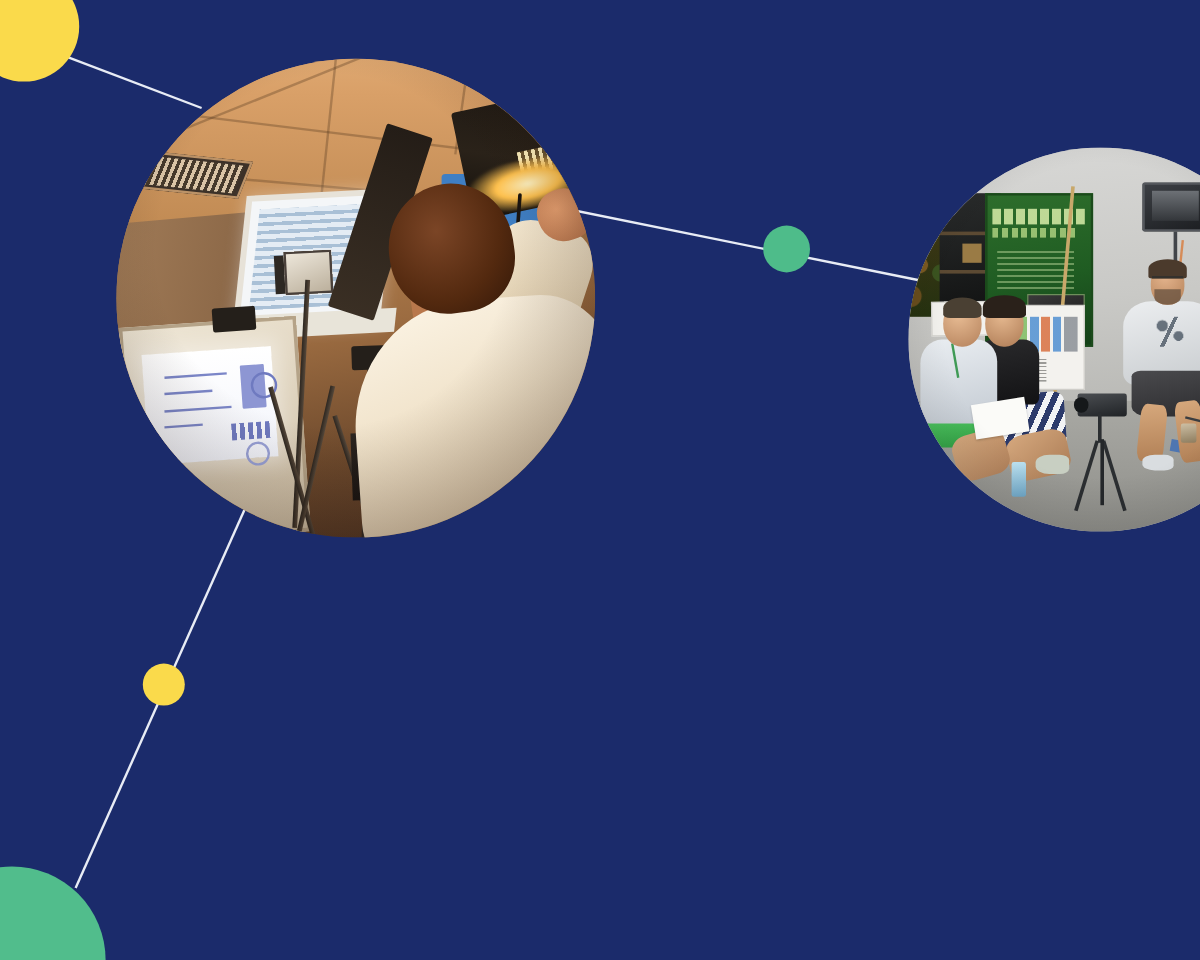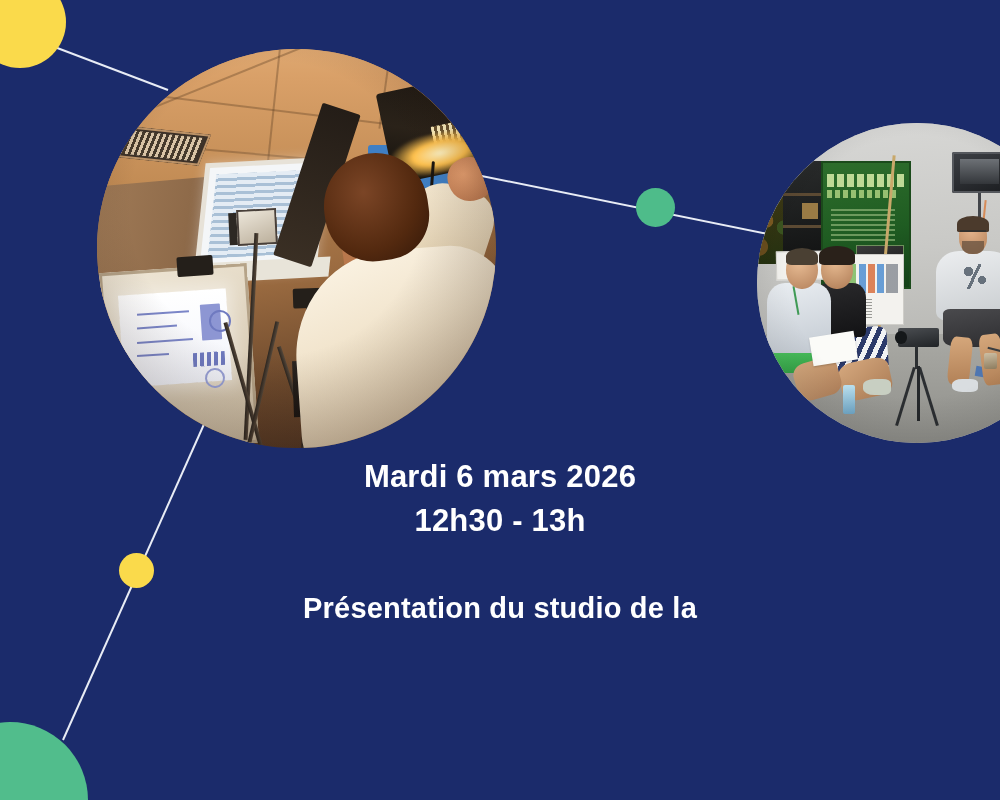--- a/index.html
+++ b/index.html
@@ -689,22 +689,17 @@
       <div class="ph2-tri-col"></div>
       <div class="ph2-tri-l1"></div>
       <div class="ph2-tri-l2"></div>
       <div class="ph2-tri-l3"></div>
 
       <div class="ph2-vignette"></div>
     </div>
   </div>
 
   <div class="text-block">
-    <div class="event-datetime">
-      <span class="event-datetime-line">Mardi 6 mars 2026</span>
-      <span class="event-datetime-line">12h30 - 13h</span>
-    </div>
     <div class="event-title">
-      <span class="event-title-line">Présentation du studio de la</span>
     </div>
   </div>
 
 </div>
 
 </body></html>

